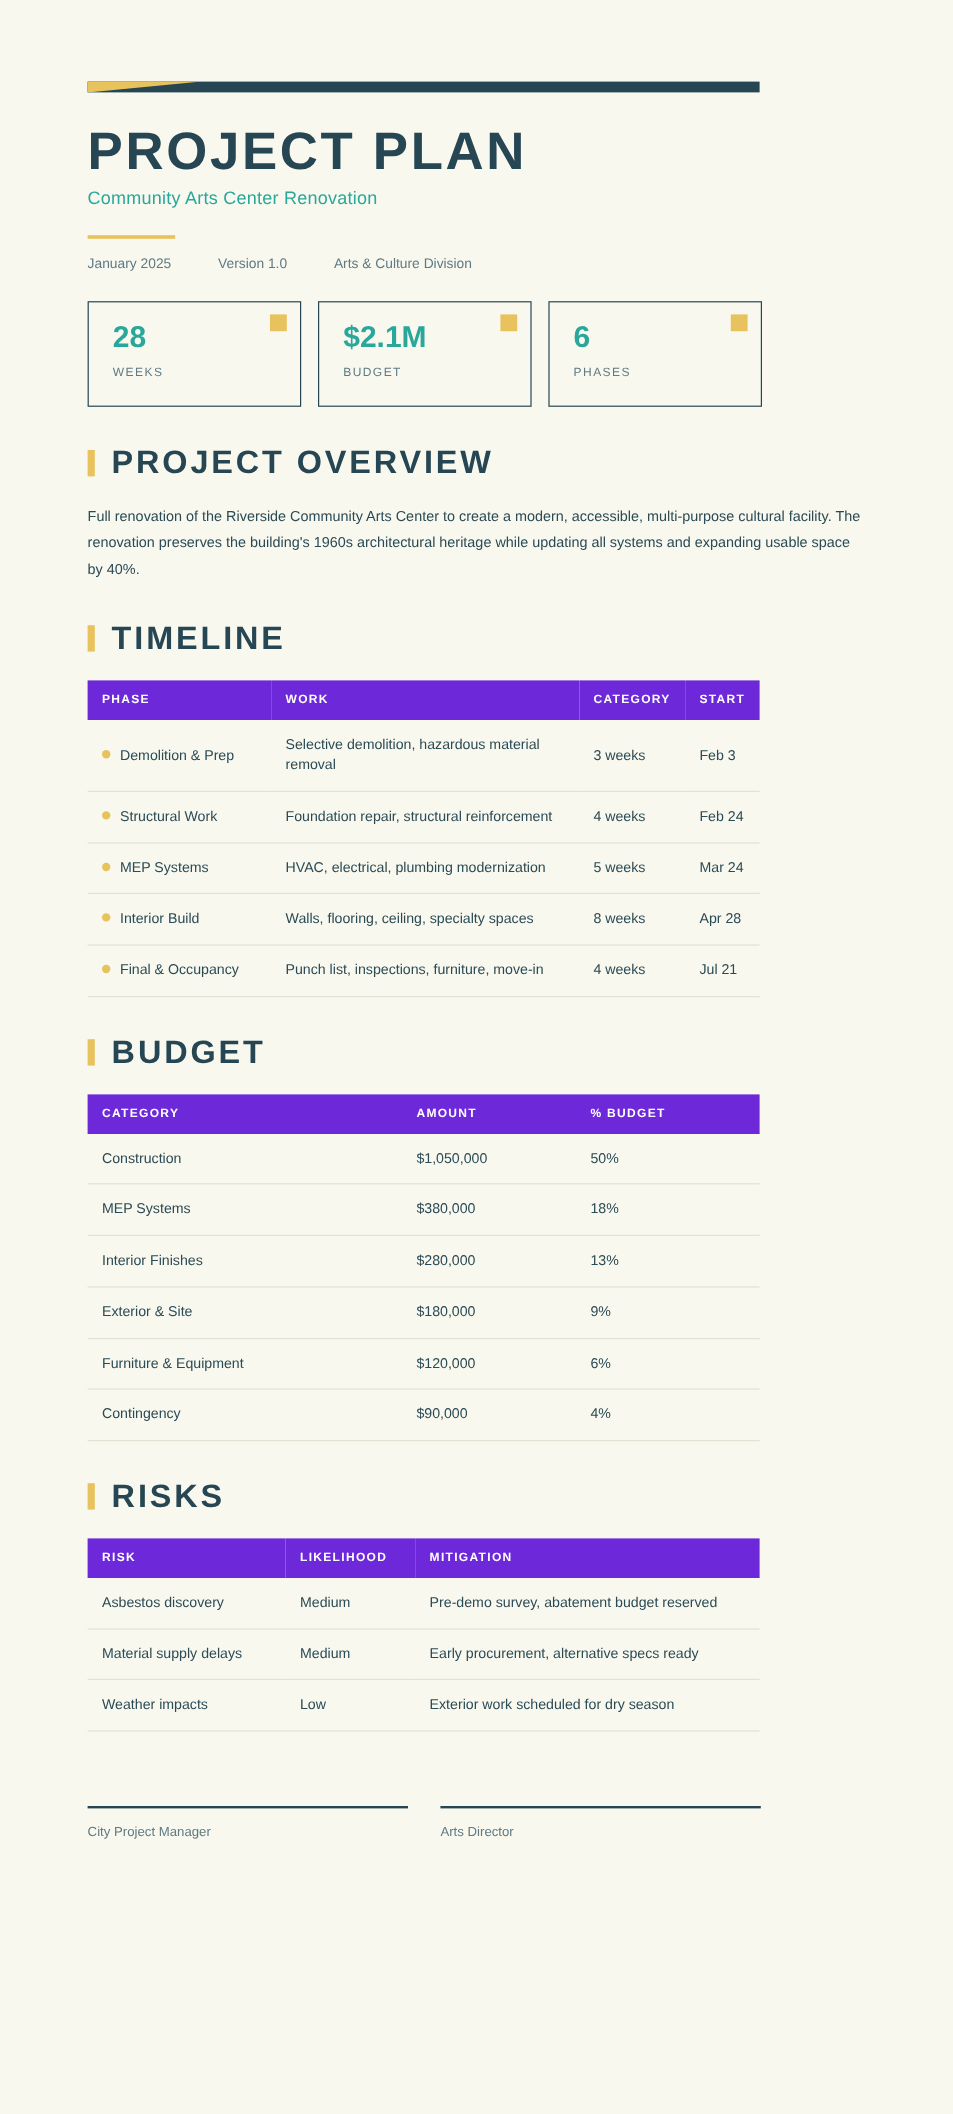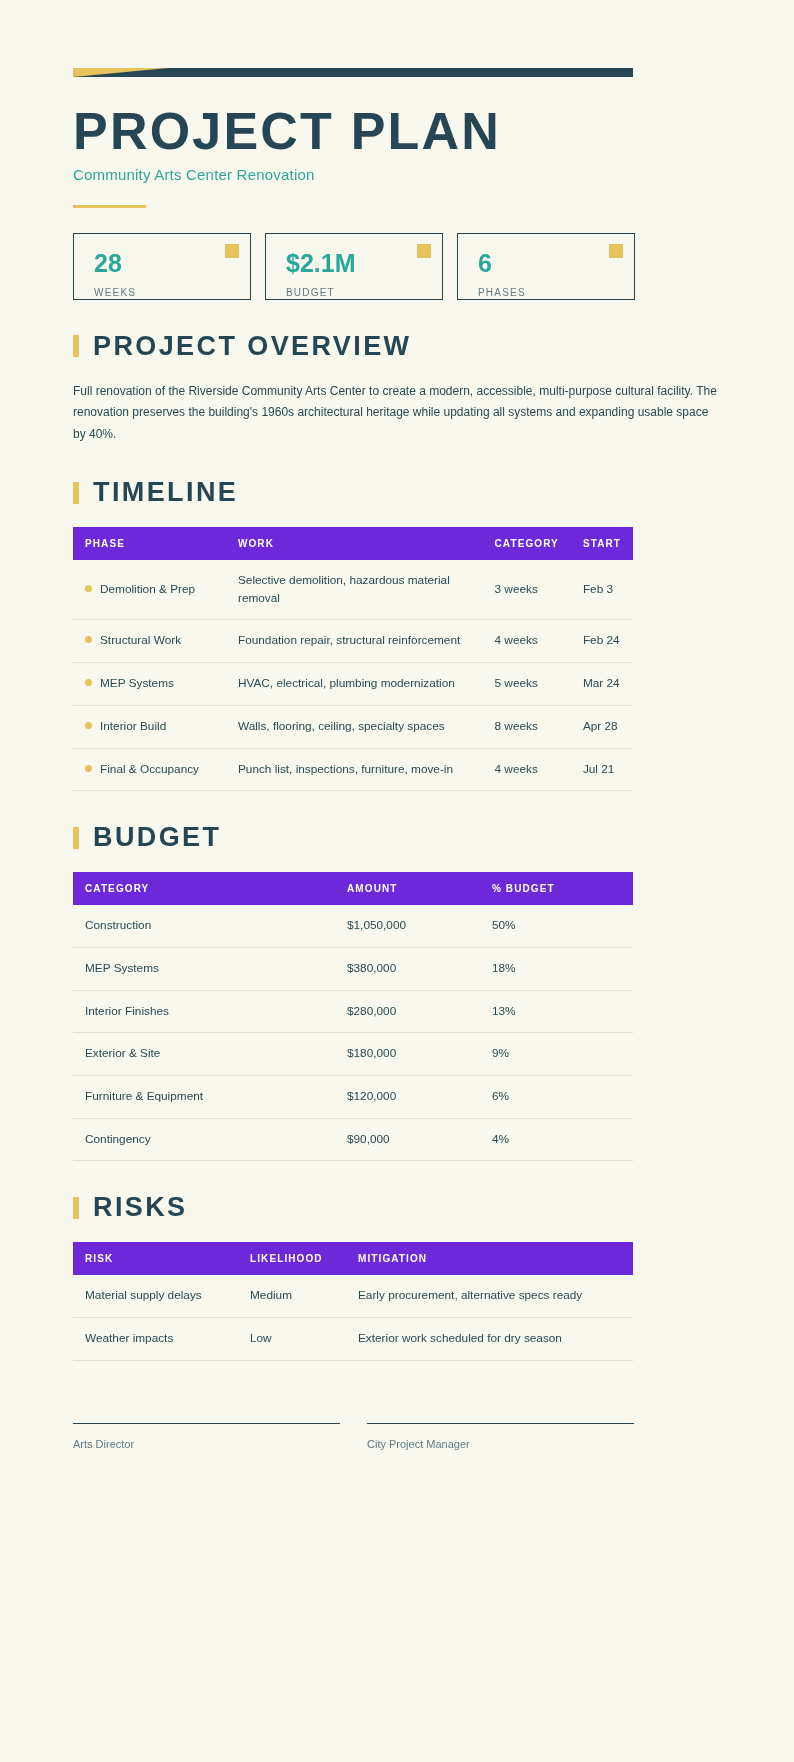--- a/index.html
+++ b/index.html
@@ -40,21 +40,21 @@
     position: absolute;
     left: 0; top: 0;
     width: 95px; height: 9px;
     background: #e8c35d;
     clip-path: polygon(0 0, 100% 0, 0 100%);
   }
 
   
   .doc-title {
     margin: 27px 0 0 0;
-    font-size: 52px;
+    font-size: 44px;
     font-weight: bold;
     letter-spacing: 2.2px;
     color: #274653;
     line-height: 1.05;
   }
   .doc-subtitle {
     margin: 7px 0 0 0;
     font-size: 15px;
     color: #2aa79b;
     letter-spacing: 0.2px;
@@ -76,21 +76,21 @@
 
   
   .stats {
     margin-top: 25px;
     display: flex;
     gap: 14px;
   }
   .stat-card {
     position: relative;
     width: 178px;
-    height: 67px;
+    height: 88px;
     border: 1.6px solid #274653;
     background: #f8f8ee;
     padding: 17px 0 0 20px;
   }
   .stat-card .corner {
     position: absolute;
     top: 10px; right: 11px;
     width: 14px; height: 14px;
     background: #e8c35d;
   }
@@ -208,20 +208,25 @@
 
   <div class="top-rule">
     <div class="bar"></div>
     <div class="wedge"></div>
   </div>
 
   <h1 class="doc-title">PROJECT PLAN</h1>
   <div class="doc-subtitle">Community Arts Center Renovation</div>
   <div class="subtitle-rule"></div>
 
+  <div class="meta-row">
+    <span>January 2025</span>
+    <span>Version 1.0</span>
+    <span>Arts &amp; Culture Division</span>
+  </div>
 
   <div class="stats">
     <div class="stat-card">
       <div class="corner"></div>
       <div class="stat-value">28</div>
       <div class="stat-label">WEEKS</div>
     </div>
     <div class="stat-card">
       <div class="corner"></div>
       <div class="stat-value">$2.1M</div>
@@ -363,37 +368,42 @@
         </colgroup>
       <thead>
         <tr>
           <th>RISK</th>
           <th>LIKELIHOOD</th>
           <th>MITIGATION</th>
         </tr>
       </thead>
       <tbody>
         <tr>
+          <td>Asbestos discovery</td>
+          <td>Medium</td>
+          <td>Pre-demo survey, abatement budget reserved</td>
+        </tr>
+        <tr>
           <td>Material supply delays</td>
           <td>Medium</td>
           <td>Early procurement, alternative specs ready</td>
         </tr>
         <tr>
           <td>Weather impacts</td>
           <td>Low</td>
           <td>Exterior work scheduled for dry season</td>
         </tr>
       </tbody>
     </table>
   </div>
 
   <div class="signatures">
     <div class="sig">
       <div class="line"></div>
-      <div class="label">Arts Director</div>
+      <div class="label">City Project Manager</div>
     </div>
     <div class="sig">
       <div class="line"></div>
-      <div class="label">City Project Manager</div>
+      <div class="label">Arts Director</div>
     </div>
   </div>
 
 </div>
 
 </body></html>

